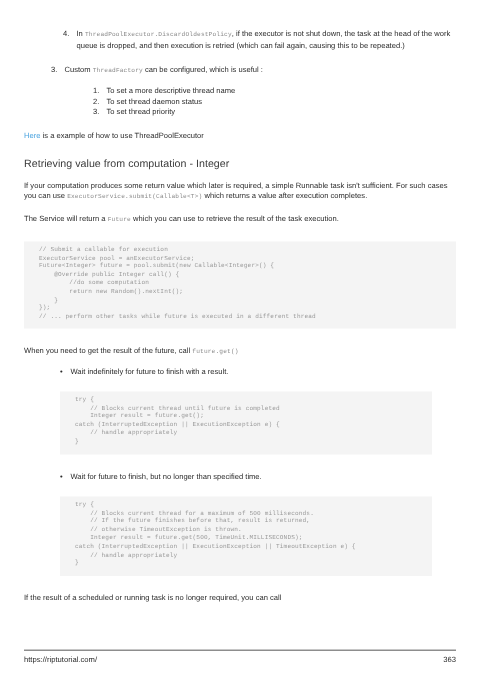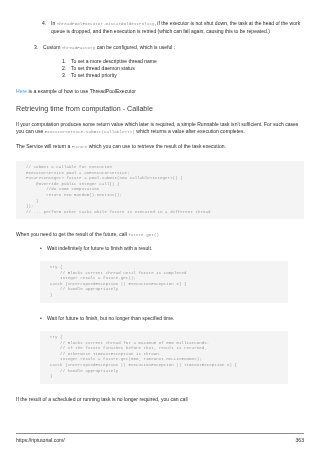--- a/index.html
+++ b/index.html
@@ -153,21 +153,21 @@
       <span class="li-marker">3.</span>
       <span class="li-body">To set thread priority</span>
     </div>
 
     <div class="sp-8"></div>
 
     <p class="p"><a class="link" href="#">Here</a><span> is a example of how to use ThreadPoolExecutor</span></p>
 
     <div class="sp-10"></div>
 
-    <h2 class="section-title">Retrieving time from computation - Callable</h2>
+    <h2 class="section-title">Retrieving value from computation - Integer</h2>
 
     <div class="sp-8"></div>
 
     <p class="p"><span>If your computation produces some return value which later is required, a simple Runnable task isn't sufficient. For such cases you can use </span><span class="code-inline">ExecutorService.submit(Callable&lt;T&gt;)</span><span> which returns a value after execution completes.</span></p>
 
     <div class="sp-6"></div>
 
     <p class="p"><span>The Service will return a </span><span class="code-inline">Future</span><span> which you can use to retrieve the result of the task execution.</span></p>
 
     <div class="sp-6"></div>

